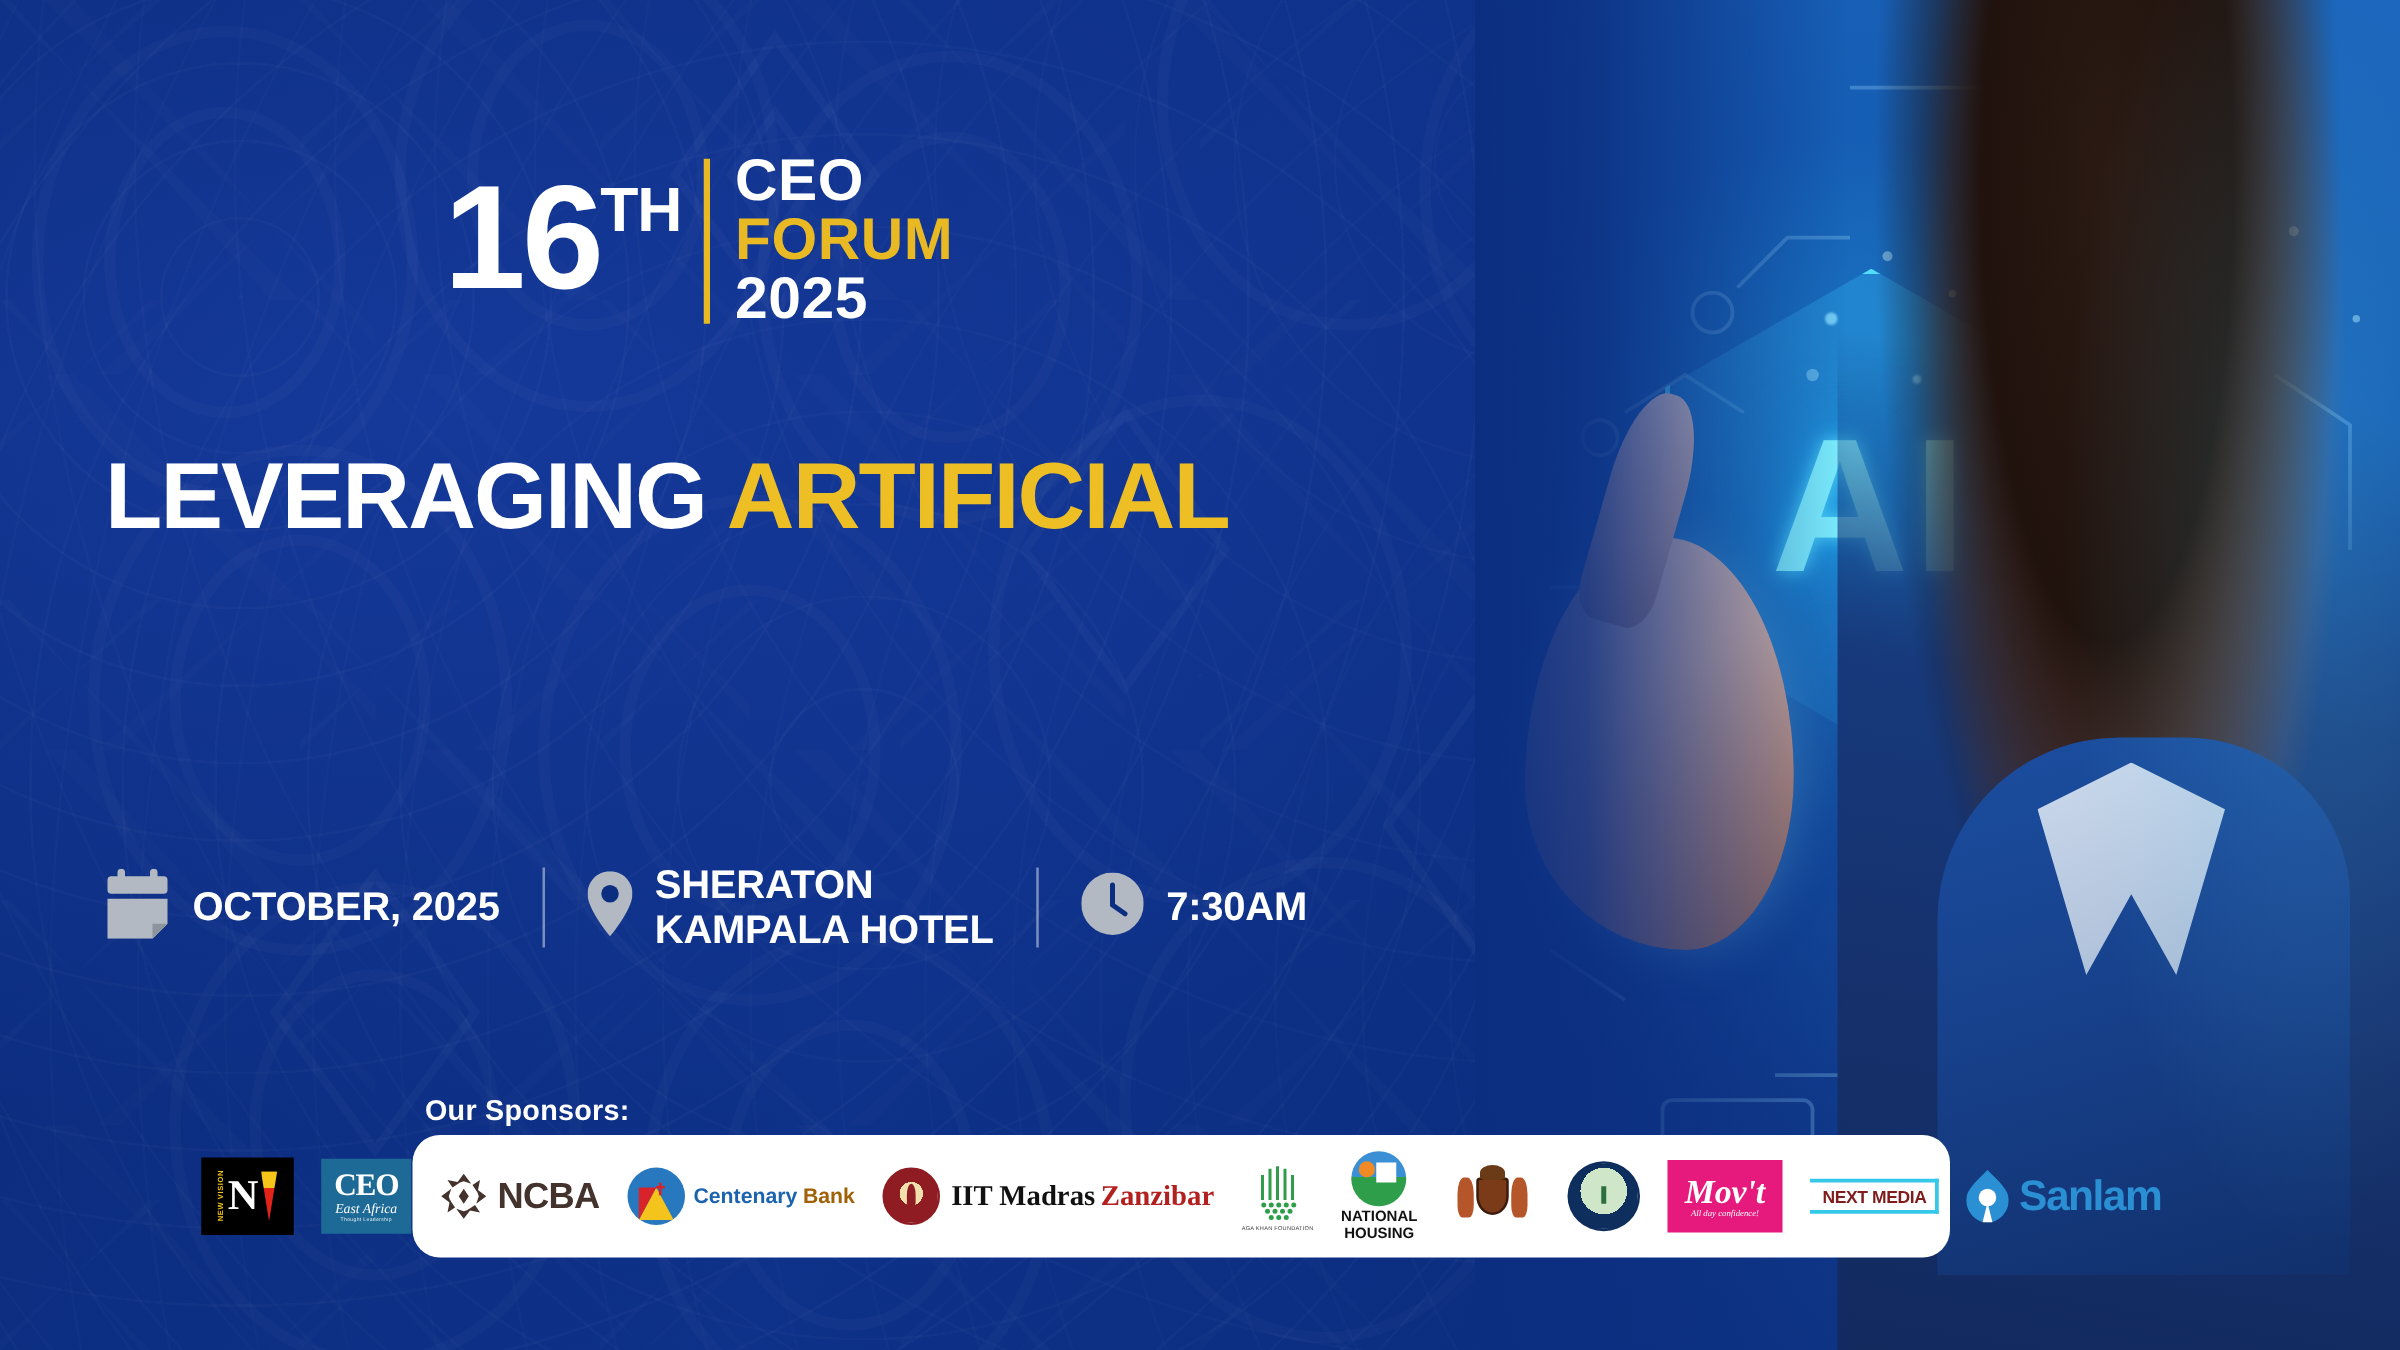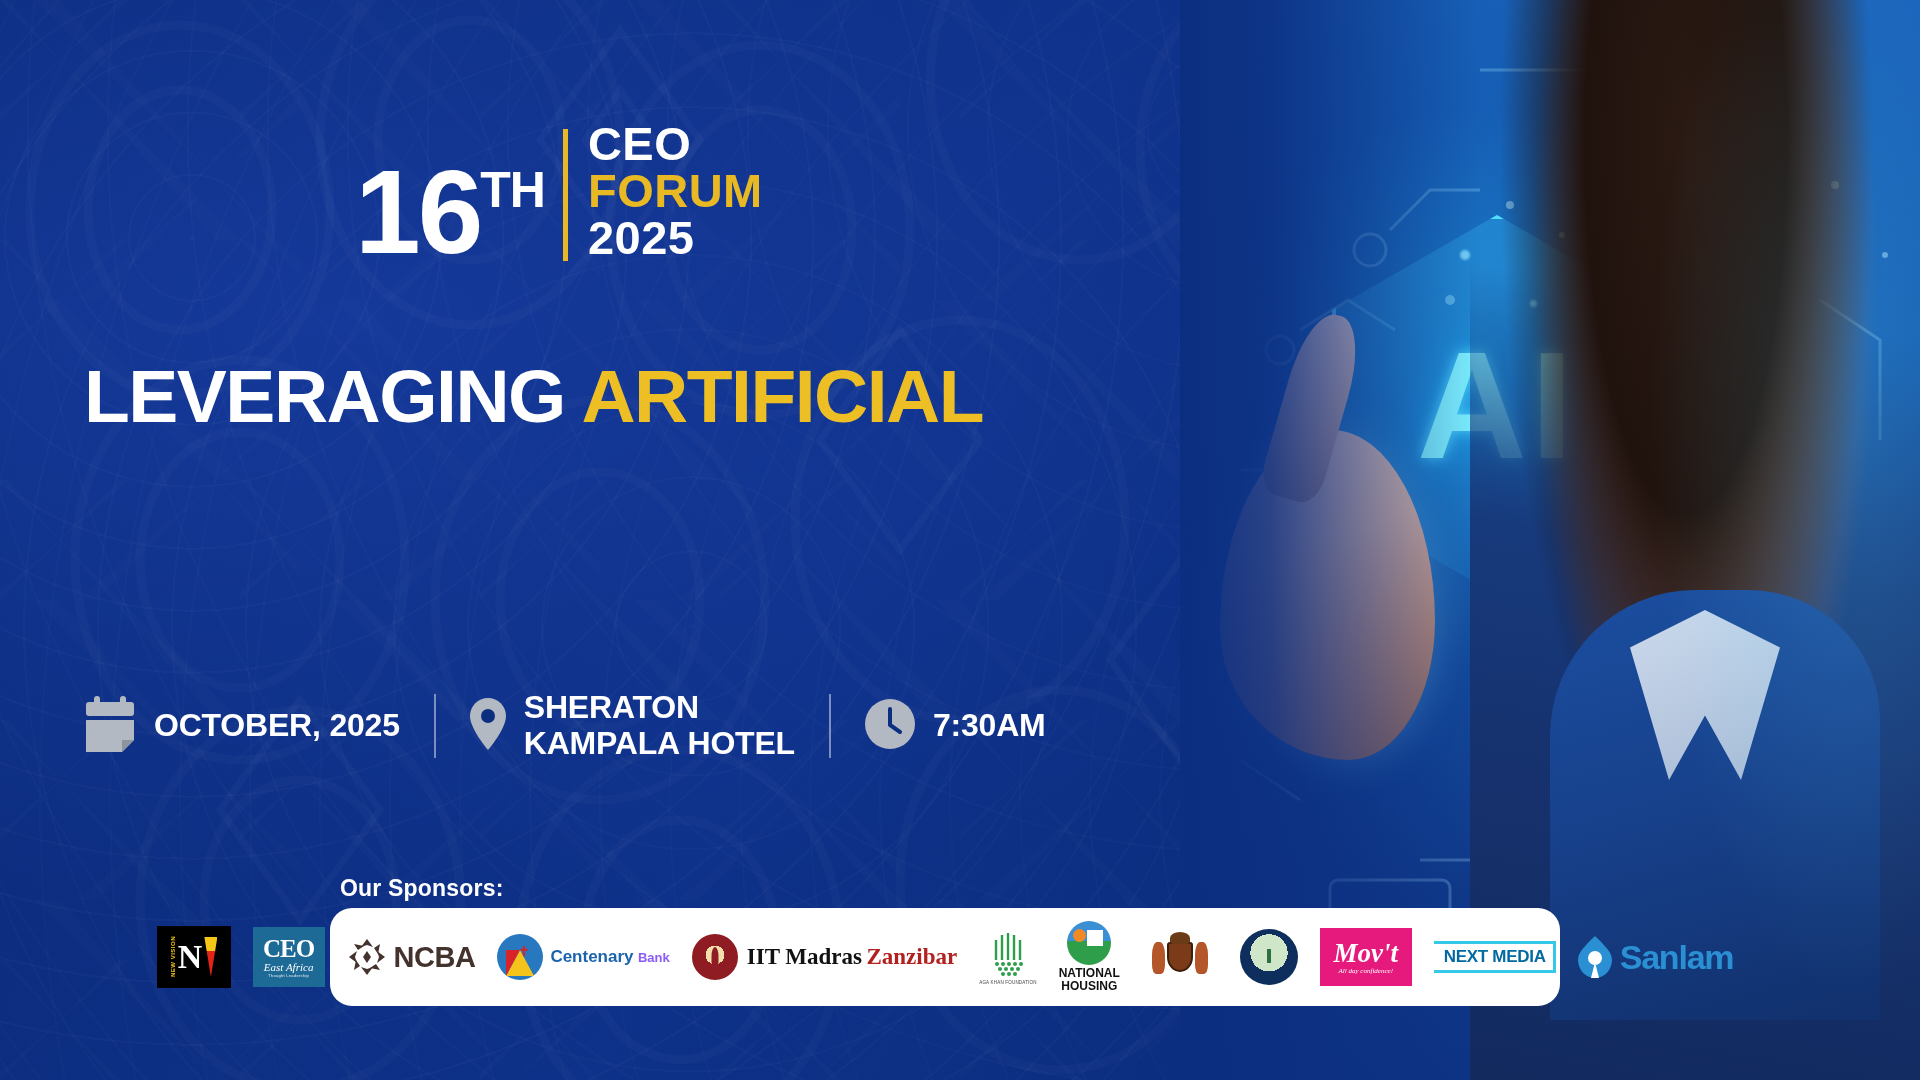--- a/index.html
+++ b/index.html
@@ -134,21 +134,21 @@
     border-right-color:transparent; border-top-color:transparent;
     transform:rotate(-18deg);
   }
 
   
   .content{ position:absolute; inset:0; }
 
   
   .edition{
     position:absolute; left:355px; top:120px;
-    display:flex; align-items:flex-end;
+    display:flex; align-items:center;
   }
   .ed-num{
     display:flex; align-items:flex-start;
     color:#fff; line-height:.82;
   }
   .ed-16{
     font-size:118px; font-weight:700; letter-spacing:-3px;
     font-family:"Liberation Sans", sans-serif;
   }
   .ed-th{
@@ -236,21 +236,21 @@
     border-left:14px solid transparent; border-right:14px solid transparent;
     border-bottom:26px solid #f4c41c;
   }
   .cent-tri2{
     position:absolute; left:9px; bottom:4px; width:0; height:0;
     border-left:14px solid #d8232a; border-bottom:26px solid transparent;
   }
   .cent-cross{ position:absolute; left:21px; top:10px; color:#d8232a; font-size:13px; font-weight:700;}
   .cent-txt{ line-height:1.05; }
   .cent-l1{ color:#1b64ad; font-size:17px; font-weight:700; }
-  .cent-l2{ color:#8b5cf6; font-size:13px; font-weight:700; }
+  .cent-l2{ color:#a16207; font-size:17px; font-weight:700; }
 
   .lg-iit{ display:flex; align-items:center; gap:9px;text-align:center; }
   .iit-seal{
     width:46px; height:46px; border-radius:50%;
     background:radial-gradient(circle at 50% 45%, #f2dfae 0 30%, #8e1c22 30% 100%);
     border:2px solid #8e1c22; position:relative;
   }
   .iit-seal::after{
     content:""; position:absolute; left:50%; top:26%; transform:translateX(-50%);
     width:7px; height:18px; background:#8e1c22; border-radius:50% 50% 20% 20%;
@@ -287,21 +287,21 @@
 
   .lg-movit{
     width:92px; height:58px; background:#e6197c; color:#fff;
     display:flex; flex-direction:column; align-items:center; justify-content:center;
   }
   .movit-a{ font-family:"Liberation Serif", serif; font-style:italic; font-size:27px; font-weight:700; line-height:1; }
   .movit-b{ font-family:"Liberation Serif", serif; font-style:italic; font-size:7px; }
 
   .lg-next{ display:flex; align-items:center; position:relative; padding:6px 10px; }
   .next-br{ position:absolute; inset:0; border:3px solid #35c8e8; border-left:none; }
-  .next-txt{ color:#0369a1; font-size:17px; font-weight:700; letter-spacing:-.3px; position:relative; }
+  .next-txt{ color:#7f1d1d; font-size:14px; font-weight:700; letter-spacing:-.3px; position:relative; }
 
   .lg-sanlam{ display:flex; align-items:center; gap:8px; }
   .sl-mark{ width:34px; height:42px; position:relative; }
   .sl-txt{ color:#2b8fd4; font-size:34px; font-weight:700; letter-spacing:-1.2px; }
 </style>
 </head>
 <body>
 
 <div class="banner">
 

